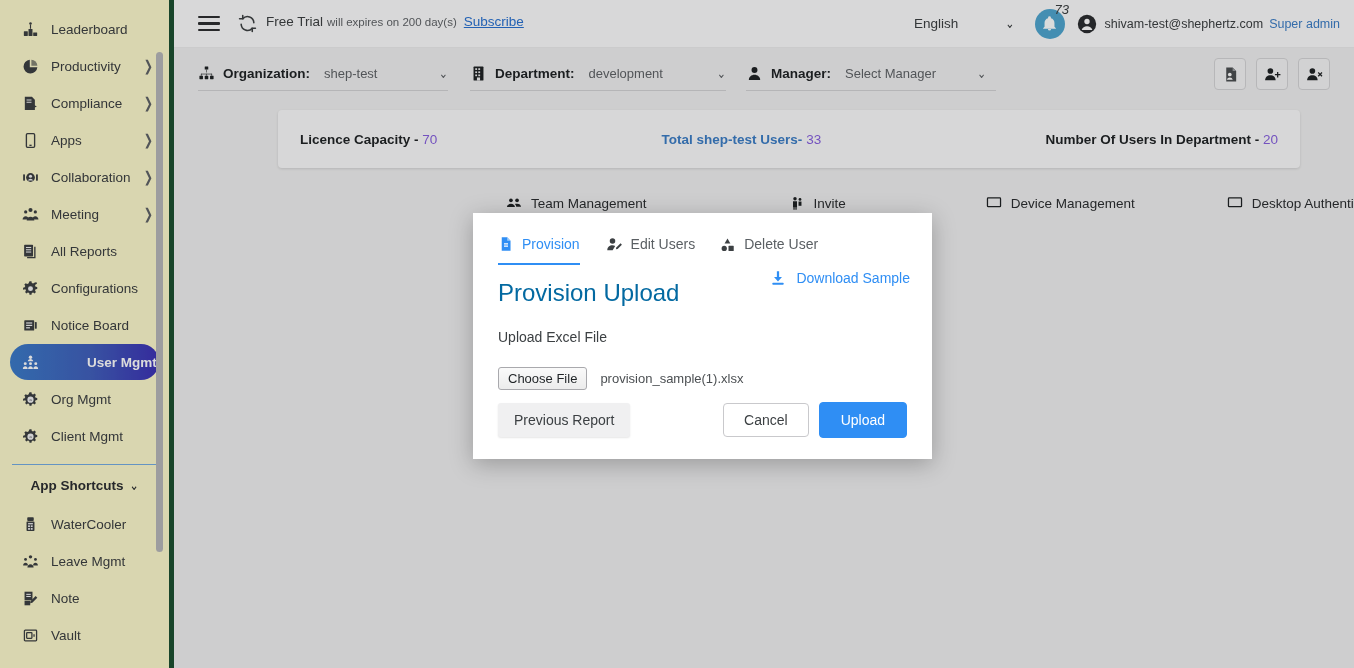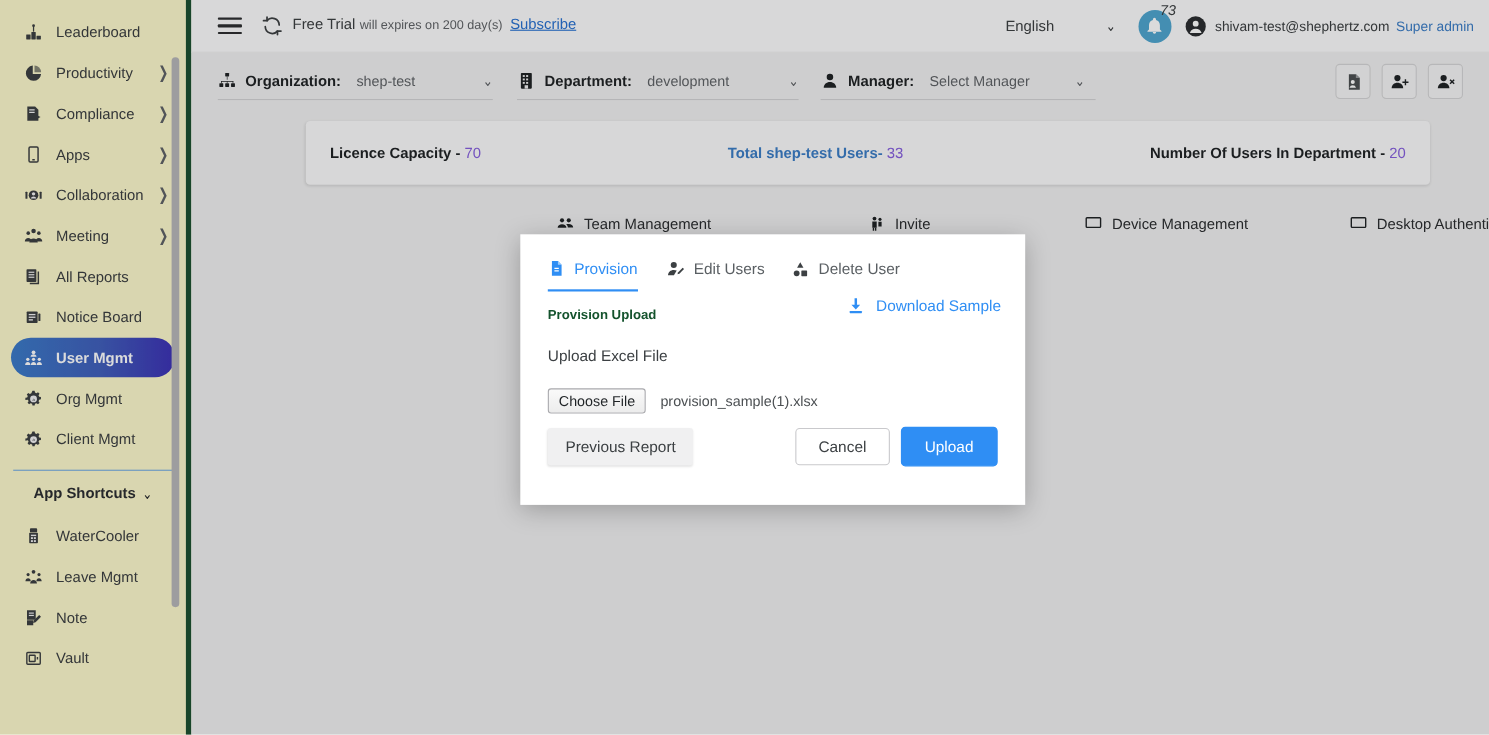--- a/index.html
+++ b/index.html
@@ -53,20 +53,21 @@
   .nav-item .ic svg { width: 17px; height: 17px; display: block; }
   .nav-item .lbl { flex: 1 1 auto; }
   .nav-item .chev {
     font-size: 11px; color: #5f6368; margin-left: 4px;
     transform: scaleY(1.35);
   }
   .nav-item.active {
     background: linear-gradient(90deg, #2f7ddb 0%, #3a5fd0 55%, #3d2fd0 100%);
     color: #ffffff;
     font-weight: 600;
+    gap: 36px;
   }
   .nav-item.active .ic { color: #ffffff; }
 
   .nav-sep {
     height: 0; margin: 10px 12px 4px 12px;
     border-top: 1.6px solid #6aaef0;
   }
   .shortcuts-head {
     display: flex; align-items: center; justify-content: center;
     font-size: 13.5px; font-weight: 700; color: #2c2f33;
@@ -225,21 +226,21 @@
   .mtab .mt-ic { margin-right: 8px; display: flex; }
   .mtab.sel { color: #2f8ef4; }
   .mtab.sel::after {
     content: ""; position: absolute; left: 0; right: 0; bottom: 0;
     height: 2.5px; background: #2f8ef4;
   }
   .mtab.t2 { margin-left: 26px; }
   .mtab.t3 { margin-left: 24px; }
 
   #modal-body { padding: 14px 25px 0 25px; position: relative; }
-  .mtitle { font-size: 12px; color: #14532d; font-weight: 700; }
+  .mtitle { font-size: 24px; color: #0369a1; font-weight: 400; }
   #dl-sample {
     position: absolute; right: 22px; top: 4px;
     display: flex; align-items: center;
     color: #2f8ef4; font-size: 14px; cursor: pointer;
   }
   #dl-sample .dl-ic { margin-right: 9px; display: flex; }
   .msub { font-size: 14px; color: #3c4043; margin-top: 22px; }
 
   .file-row { display: flex; align-items: center; margin-top: 22px; }
   .choose-btn {
@@ -355,20 +356,30 @@
             <span class="ic">
               <svg viewBox="0 0 24 24" fill="currentColor">
                 <rect x="3" y="2.4" width="12.6" height="16.6" rx="1"></rect>
                 <rect x="5.6" y="5.6" width="7.4" height="1.5" fill="#f2f2f3"></rect>
                 <rect x="5.6" y="8.8" width="7.4" height="1.5" fill="#f2f2f3"></rect>
                 <rect x="5.6" y="12" width="7.4" height="1.5" fill="#f2f2f3"></rect>
                 <path d="M17.2 5.4h1.9v16.2H7.2v-1.9h10z"></path>
               </svg>
             </span>
             <span class="lbl">All Reports</span>
+          </div>
+          <div class="nav-item">
+            <span class="ic">
+              <svg viewBox="0 0 24 24" fill="currentColor">
+                <path d="M10.6 1.8h2.8l.45 2.3 1.9.8 1.95-1.3 2 2-1.3 1.95.8 1.9 2.3.45v2.8l-2.3.45-.8 1.9 1.3 1.95-2 2-1.95-1.3-1.9.8-.45 2.3h-2.8l-.45-2.3-1.9-.8-1.95 1.3-2-2 1.3-1.95-.8-1.9L1.5 13.6v-2.8l2.3-.45.8-1.9L3.3 6.5l2-2 1.95 1.3 1.9-.8z"></path>
+                <circle cx="12" cy="12.2" r="3.5" fill="#f2f2f3"></circle>
+                <circle cx="19.6" cy="4.6" r="1.5"></circle>
+              </svg>
+            </span>
+            <span class="lbl">Configurations</span>
           </div>
           <div class="nav-item">
             <span class="ic">
               <svg viewBox="0 0 24 24" fill="currentColor">
                 <rect x="3.2" y="4.6" width="14" height="14.6" rx="1"></rect>
                 <rect x="5.8" y="7.6" width="8.6" height="1.7" fill="#f2f2f3"></rect>
                 <rect x="5.8" y="11" width="8.6" height="1.7" fill="#f2f2f3"></rect>
                 <rect x="5.8" y="14.4" width="5.4" height="1.7" fill="#f2f2f3"></rect>
                 <rect x="18.2" y="7.2" width="2.6" height="9.4" rx="0.7"></rect>
               </svg>

